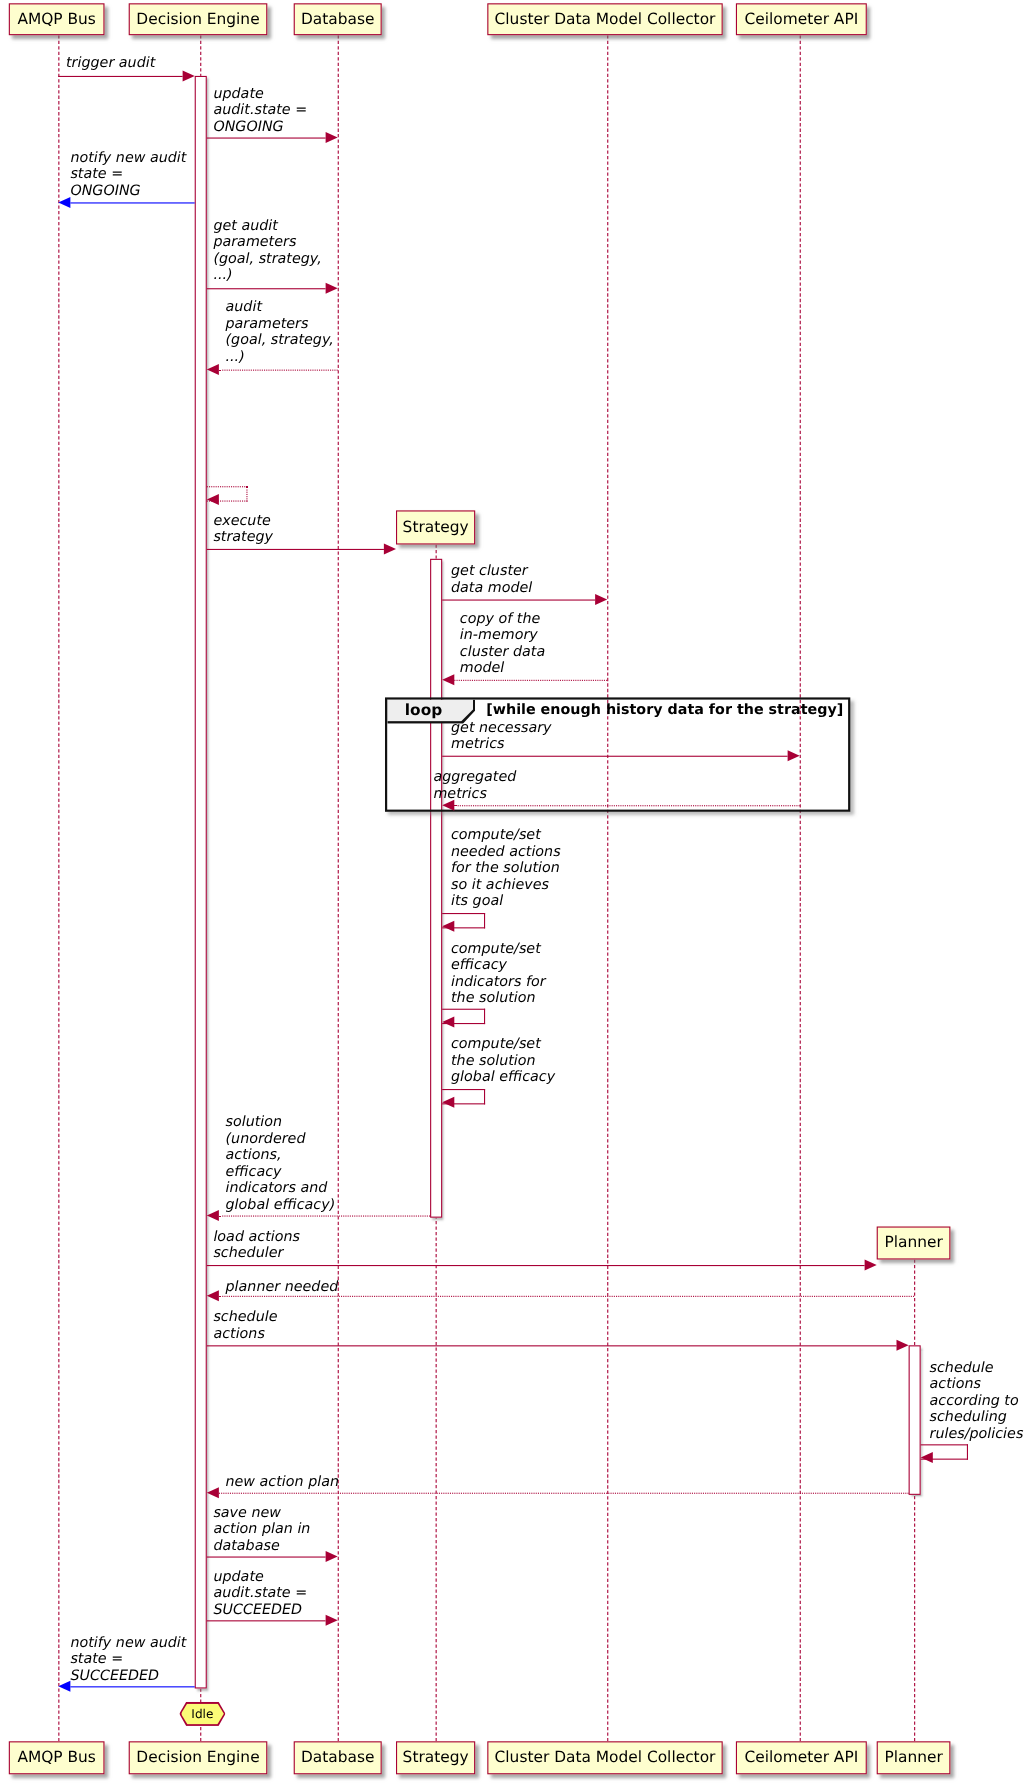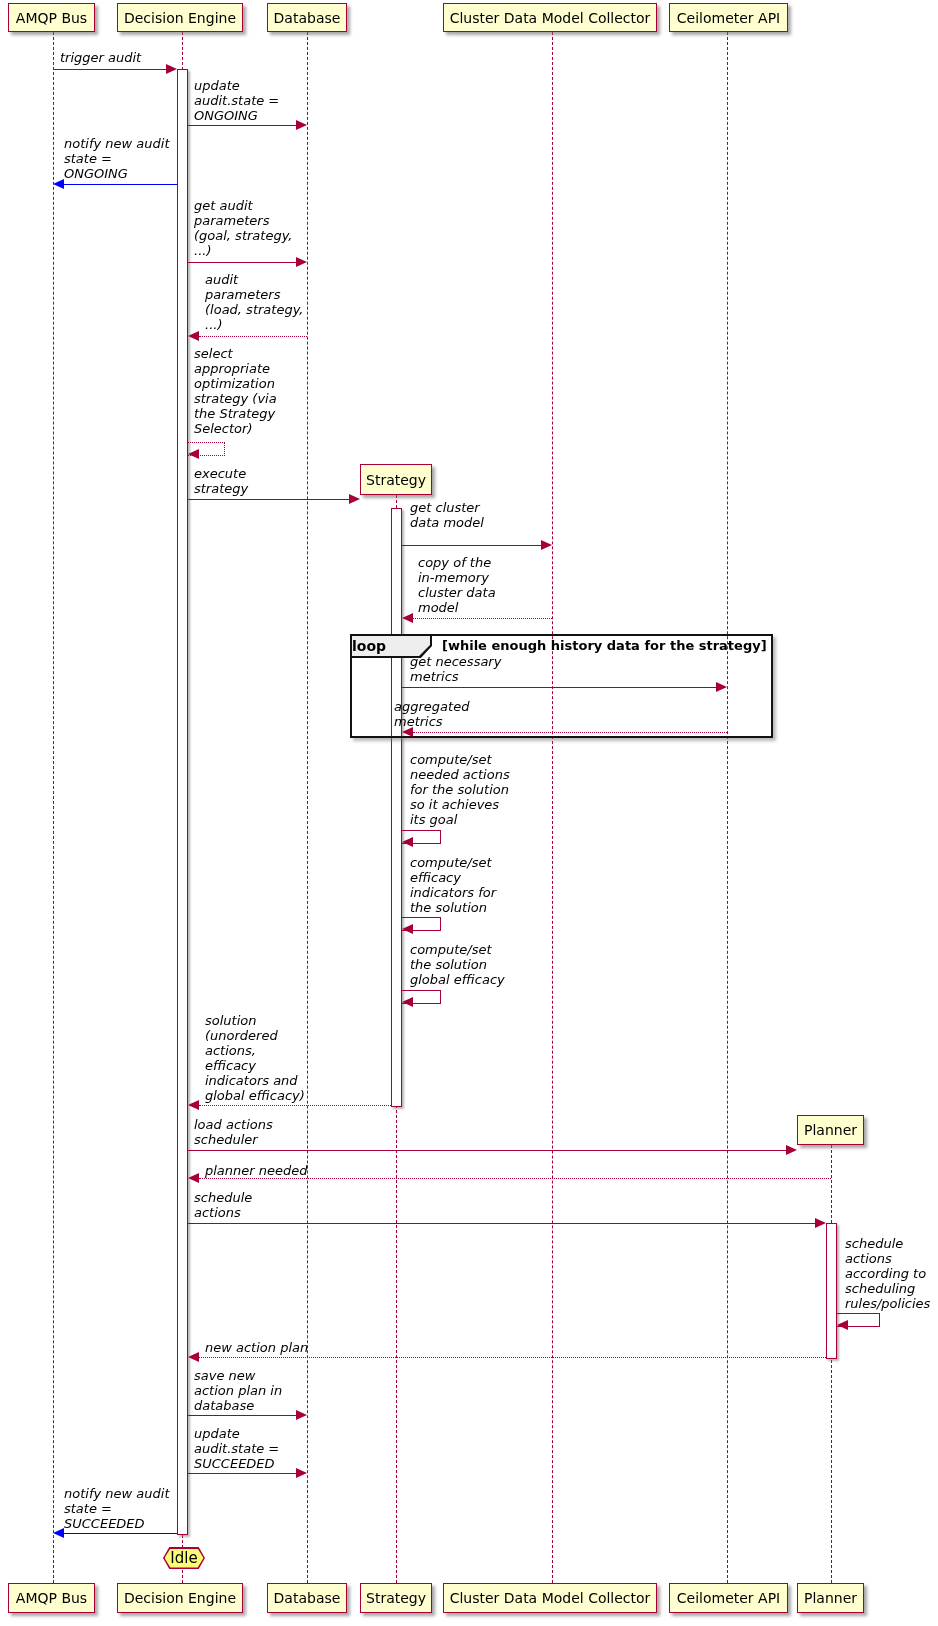--- a/index.html
+++ b/index.html
@@ -18,25 +18,25 @@
   .head{position:absolute;width:0;height:0;border-top:5px solid transparent;border-bottom:5px solid transparent;}
   .head.r{border-left:11px solid var(--accent,#A80036);}
   .head.l{border-right:11px solid var(--accent,#A80036);}
   .head.l.blue{border-right-color:var(--notify,#0000FF);}
   .selfcall{position:absolute;border-top:1px solid var(--accent,#A80036);
             border-right:1px solid var(--accent,#A80036);border-bottom:1px solid var(--accent,#A80036);}
   .selfcall.dot{border-top-style:dotted;border-right-style:dotted;border-bottom-style:dotted;}
   .loop-frame{position:absolute;border:2px solid #121212;box-shadow:3px 3px 3px rgba(120,120,120,.5);box-sizing:border-box;}
   .loop-tab-bg{position:absolute;background:#121212;clip-path:polygon(0 0,100% 0,100% 45%,86% 100%,0 100%);}
   .loop-tab{position:absolute;background:#EEEEEE;clip-path:polygon(0 0,100% 0,100% 45%,86% 100%,0 100%);
-            display:flex;align-items:center;font-weight:bold;font-size:14px;box-sizing:border-box;}
+            display:flex;align-items:center;font-weight:bold;font-size:14px;padding-left:16px;box-sizing:border-box;}
   .loop-cond{position:absolute;font-weight:bold;font-size:13px;white-space:nowrap;}
   .hexa{position:absolute;clip-path:polygon(15% 0,85% 0,100% 50%,85% 100%,15% 100%,0 50%);background:var(--accent,#A80036);}
   .hexa-in{position:absolute;clip-path:polygon(15% 0,85% 0,100% 50%,85% 100%,15% 100%,0 50%);
-           background:var(--note,#FBFB77);display:flex;align-items:center;justify-content:center;font-size:15px;}
+           background:var(--note,#FBFB77);display:flex;align-items:center;justify-content:center;font-size:11px;}
 </style>
 </head>
 <body>
 
 <div class="stage">
 
   <div class="lifeline" style="left:53px;top:32px;height:1551px"></div>
   <div class="lifeline" style="left:182px;top:32px;height:1551px"></div>
   <div class="lifeline" style="left:307px;top:32px;height:1551px"></div>
   <div class="lifeline" style="left:396px;top:495px;height:1088px"></div>
@@ -71,40 +71,34 @@
 
   <div class="msg" style="left:194px;top:198px">get audit
 parameters
 (goal, strategy,
 ...)</div>
   <div class="line" style="left:188px;top:262px;width:108px"></div>
   <div class="head r" style="left:296px;top:257px"></div>
 
   <div class="msg" style="left:205px;top:272px">audit
 parameters
-(load, strategy,
+(goal, strategy,
 ...)</div>
   <div class="line dot" style="left:199px;top:336px;width:108px"></div>
   <div class="head l" style="left:188px;top:331px"></div>
 
-  <div class="msg" style="left:194px;top:346px">select
-appropriate
-optimization
-strategy (via
-the Strategy
-Selector)</div>
   <div class="selfcall dot" style="left:188px;top:442px;width:36px;height:12px"></div>
   <div class="head l" style="left:188px;top:449px"></div>
 
   <div class="msg" style="left:194px;top:466px">execute
 strategy</div>
   <div class="line" style="left:188px;top:499px;width:161px"></div>
   <div class="head r" style="left:349px;top:494px"></div>
 
-  <div class="msg" style="left:410px;top:500px">get cluster
+  <div class="msg" style="left:410px;top:512px">get cluster
 data model</div>
   <div class="line" style="left:402px;top:545px;width:139px"></div>
   <div class="head r" style="left:541px;top:540px"></div>
 
   <div class="msg" style="left:418px;top:555px">copy of the
 in-memory
 cluster data
 model</div>
   <div class="line dot" style="left:413px;top:618px;width:139px"></div>
   <div class="head l" style="left:402px;top:613px"></div>

